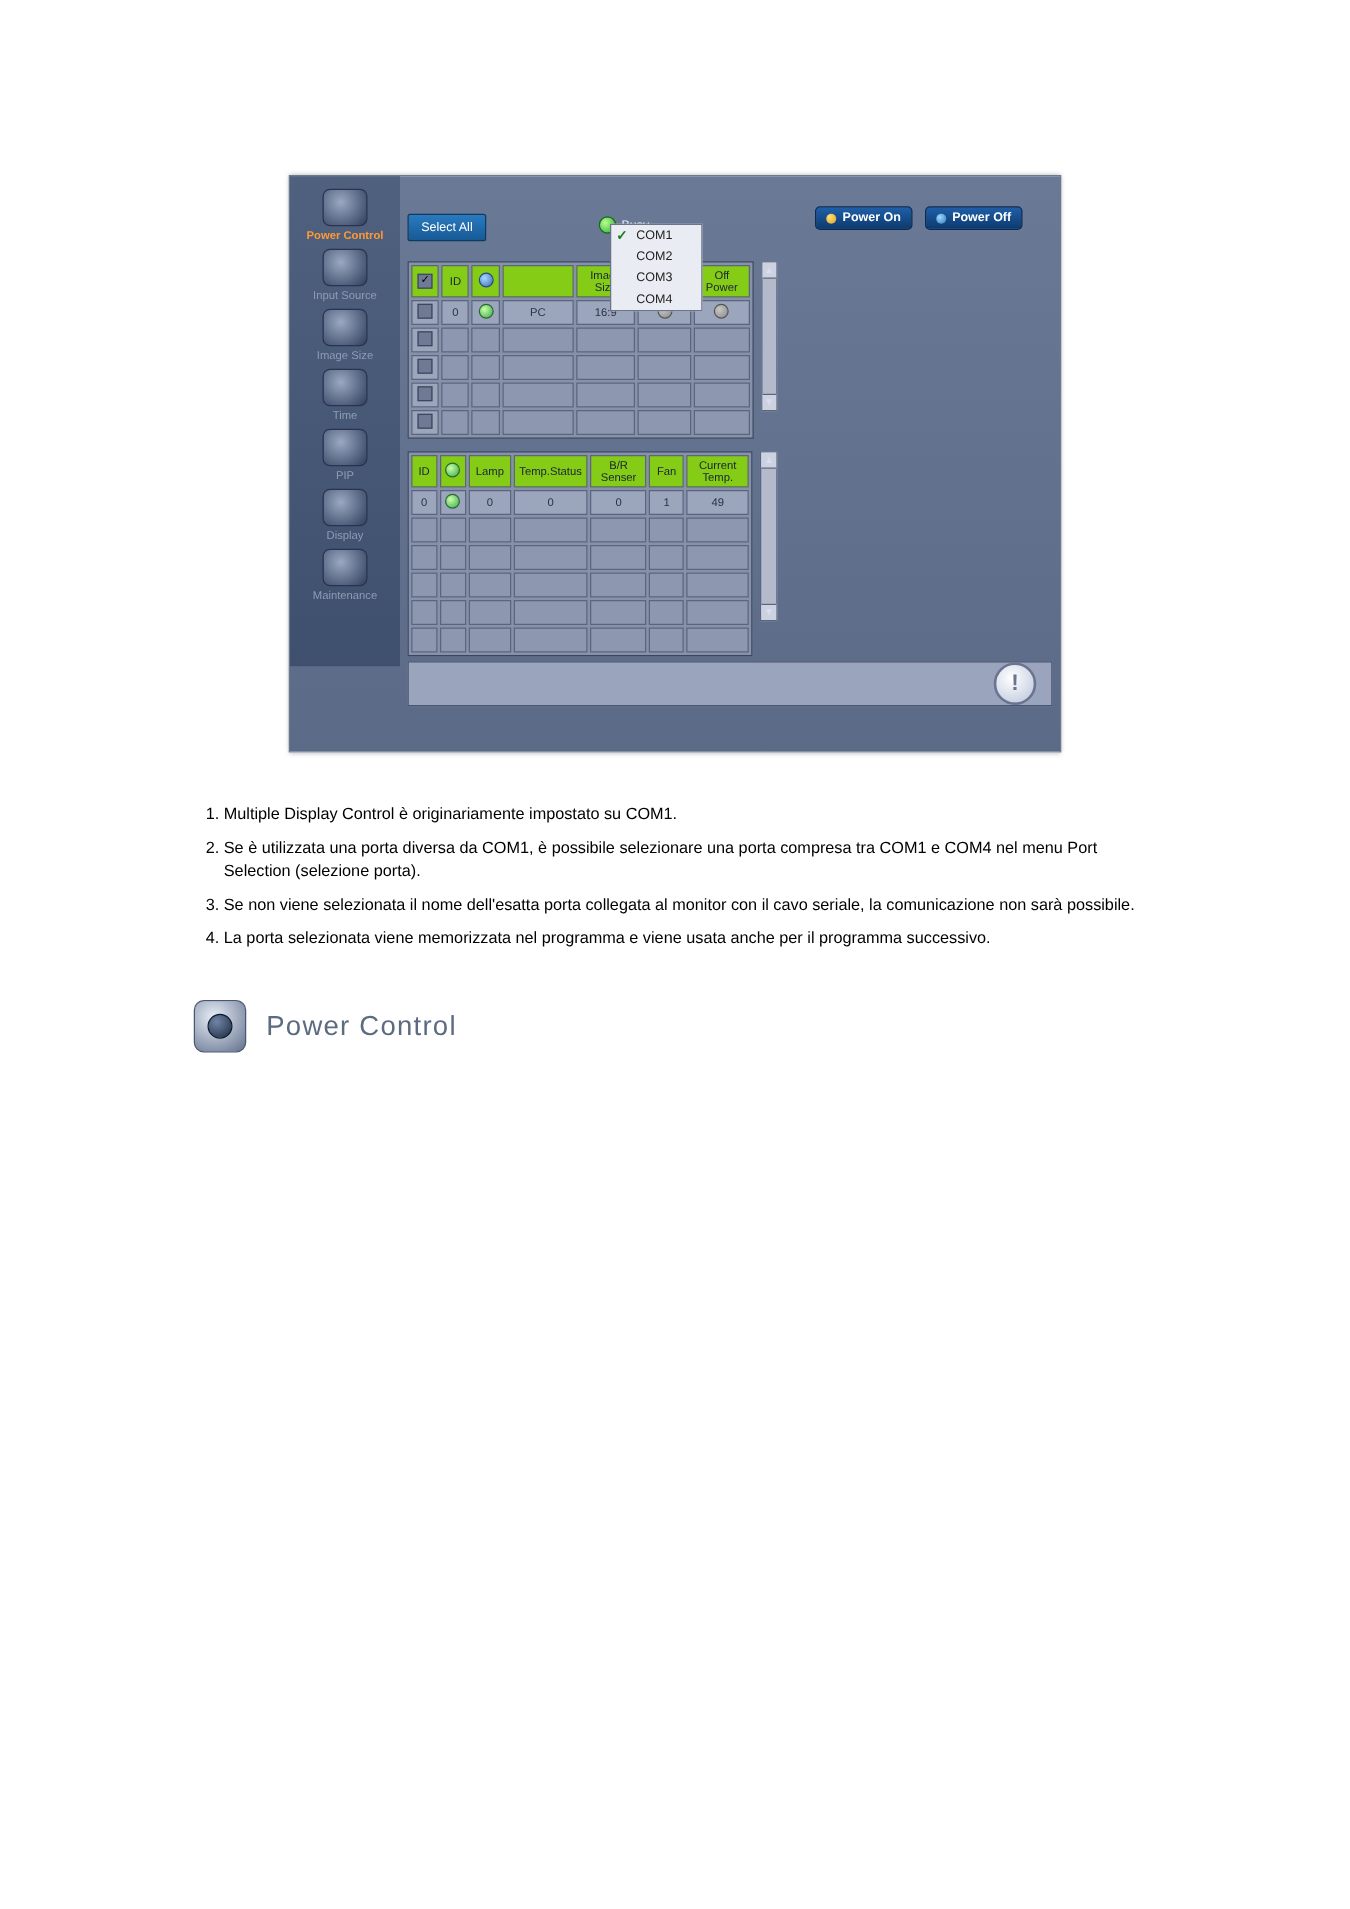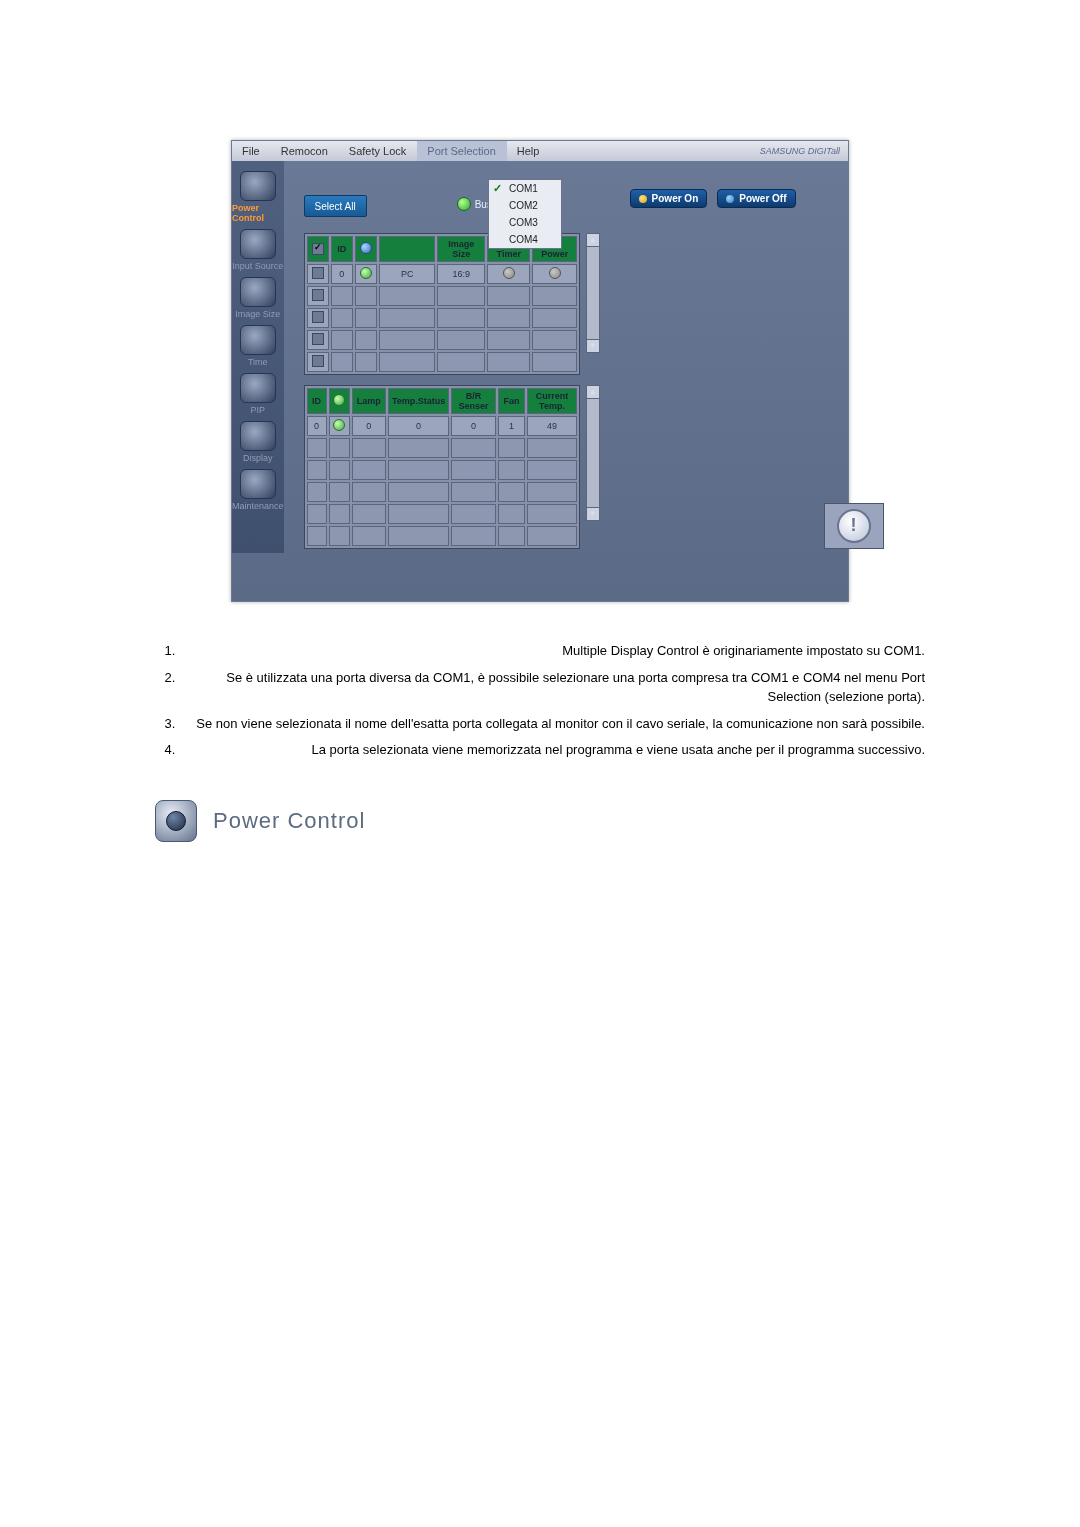--- a/index.html
+++ b/index.html
@@ -124,24 +124,23 @@
     width: 34px; height: 28px;
     background: radial-gradient(circle at 40% 35%, #9aa8c2, #2f3e5c);
     border-radius: 6px;
     border: 1px solid #2a3450;
   }
   .side-item.active .label { color: #ff9a33; font-weight: bold; }
   .side-item .label { color: #8f9cb6; }
   .main {
     flex: 1;
     display: flex;
-    flex-direction: row;
-    padding: 6px 6px 4px 20px;
+    flex-direction: column;
+    padding: 6px 6px 4px 6px;
     gap: 4px;
-    align-items: flex-end;
   }
   .topcontrols {
     display: flex;
     align-items: flex-start;
     gap: 10px;
     height: 58px;
   }
   .select-all {
     background: linear-gradient(#2a7abf, #175a95);
     color: #fff;
@@ -172,23 +171,23 @@
   }
   .grid1 th, .grid1 td {
     border: 1px solid #5a6580;
     padding: 2px 3px;
     text-align: center;
     color: #2a3246;
     background: #9ba5bc;
     height: 14px;
   }
   .grid1 th {
-    background: #15803d;
+    background: #84cc16;
     color: #1a2236;
-    font-weight: bold;
+    font-weight: normal;
   }
   .grid1 td.empty { background: #8d98b0; }
   .chk {
     width: 10px; height: 10px;
     background: #6f7b94;
     border: 1px solid #3d475f;
     display: inline-block;
   }
   .chk.on::after {
     content: "✓"; font-size: 9px; color: #000; position: relative; top: -2px;
@@ -282,21 +281,20 @@
     text-align: center; line-height: 28px;
     color: #6a7490; font-size: 18px; font-weight: bold;
   }
   
   .doc {
     width: 770px;
     margin: 16px auto;
     font-size: 13px;
     line-height: 1.45;
     color: #000;
-    text-align: right;
   }
   .doc ol { padding-left: 24px; margin: 18px 0 40px 0; }
   .doc li { margin-bottom: 8px; }
   .section-head {
     display: flex; align-items: center; gap: 16px;
     margin: 34px 0 28px 0;
   }
   .section-head .big-icon {
     width: 40px; height: 40px;
     background: radial-gradient(circle at 38% 32%, #e8eef8, #62718c);
@@ -322,28 +320,20 @@
   }
 </style>
 </head>
 <body>
 
 <div class="page">
 
   <div class="app-shot">
 
 
-    <div class="menubar">
-      <div class="menu-item">File</div>
-      <div class="menu-item">Remocon</div>
-      <div class="menu-item">Safety Lock</div>
-      <div class="menu-item hov">Port Selection</div>
-      <div class="menu-item">Help</div>
-      <div class="brand">SAMSUNG DIGITall</div>
-    </div>
 
     <div class="port-dropdown">
       <div class="dd-item checked">COM1</div>
       <div class="dd-item">COM2</div>
       <div class="dd-item">COM3</div>
       <div class="dd-item">COM4</div>
     </div>
 
     <div class="client">
 

